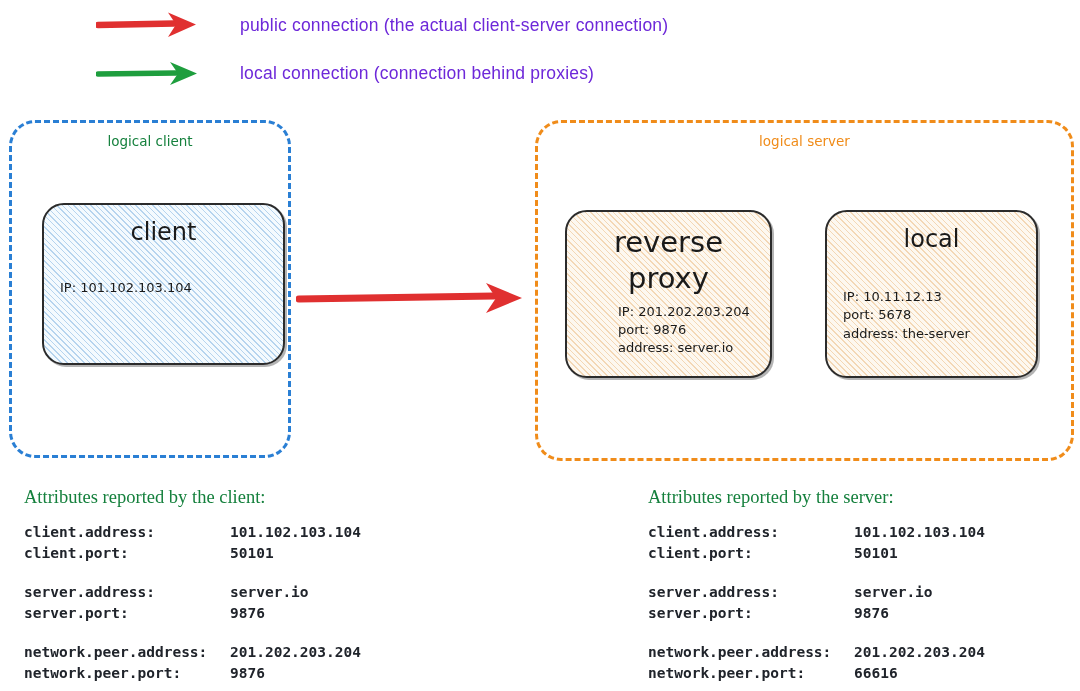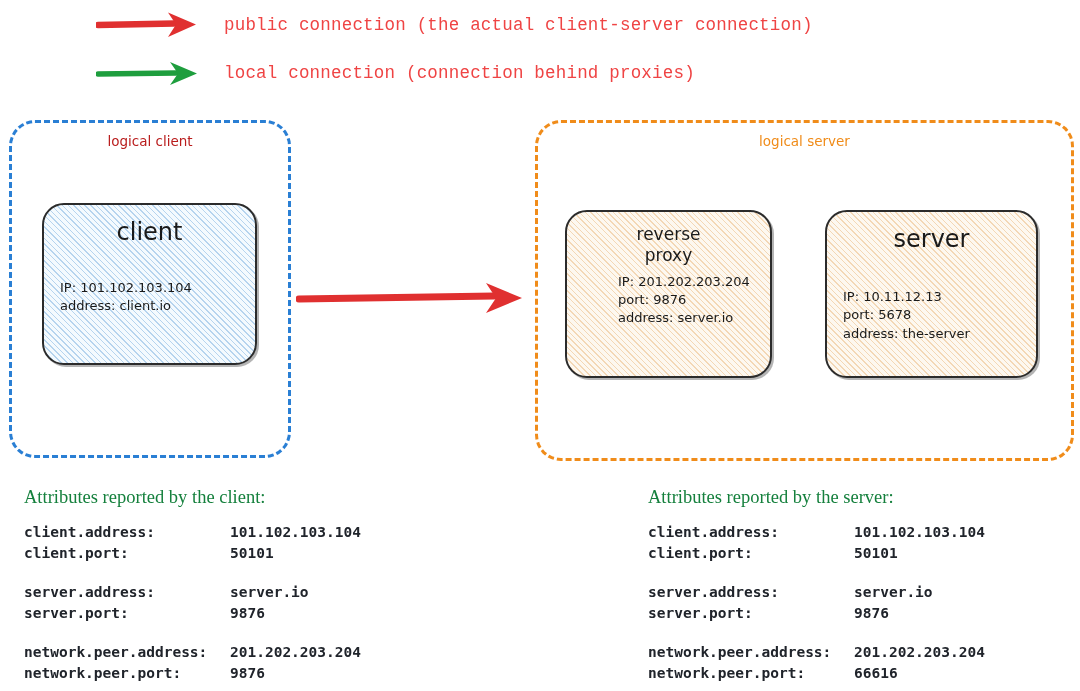--- a/index.html
+++ b/index.html
@@ -25,25 +25,25 @@
   }
   #legend-public { left: 96px; top: 10px; }
   #legend-local  { left: 96px; top: 58px; text-align: center; }
 
   .legend-arrow {
     width: 104px;
     height: 30px;
     flex: 0 0 104px;
   }
   .legend-label {
-    margin-left: 24px;
-    font-family: Liberation Mono, monospace;
+    margin-left: 40px;
+    font-family: Liberation Sans, sans-serif;
     font-size: 17.5px;
     letter-spacing: 0.2px;
-    color: #ef4444;
+    color: #6d28d9;
     white-space: nowrap;
   }
 
   
   .logical-group {
     position: absolute;
     border-style: dashed;
     border-width: 3px;
     border-radius: 26px;
     background: transparent;
@@ -60,21 +60,21 @@
   }
   .group-label {
     position: absolute;
     top: 10px;
     left: 0; right: 0;
     text-align: center;
     font-size: 13.5px;
     font-family: "DejaVu Sans", sans-serif;
     white-space: nowrap;
   }
-  #logical-client-label { color: #b91c1c; }
+  #logical-client-label { color: #15803d; }
   #logical-server-label { color: #f08c1a; }
 
   
   .node-box {
     position: absolute;
     border: 2px solid #2b2b2b;
     border-radius: 22px;
     box-sizing: border-box;
     box-shadow: 2px 2px 0 rgba(40,40,40,0.35);
     overflow: hidden;
@@ -94,33 +94,33 @@
     background-color: #fdf8f0;
     background-image: repeating-linear-gradient(
       45deg,
       rgba(230,170,100,0.42) 0px,
       rgba(230,170,100,0.42) 1px,
       rgba(255,255,255,0) 1px,
       rgba(255,255,255,0) 4px
     );
   }
 
-  #client-box        { left: 42px;  top: 203px; width: 215px; height: 162px; }
+  #client-box        { left: 42px;  top: 203px; width: 243px; height: 162px; }
   #reverse-proxy-box { left: 565px; top: 210px; width: 207px; height: 168px; }
   #server-box        { left: 825px; top: 210px; width: 213px; height: 168px; }
 
   .node-title {
     text-align: center;
     font-size: 24px;
     font-family: "DejaVu Sans", sans-serif;
     color: #1a1a1a;
     line-height: 1.25;
     white-space: pre-line;
   }
-  .node-title.tight { font-size: 17px; }
+  .node-title.tight { font-size: 29px; }
 
   .node-attrs {
     margin-top: 10px;
     font-size: 13px;
     line-height: 1.42;
     color: #1a1a1a;
     font-family: "DejaVu Sans", sans-serif;
   }
   #client-box .node-attrs { margin-top: 32px; }
   #server-box .node-attrs { margin-top: 34px; }
@@ -180,21 +180,20 @@
 </div>
 
 <div class="logical-group" id="logical-client-group">
   <div class="group-label" id="logical-client-label">logical client</div>
 </div>
 
 <div class="node-box blue" id="client-box">
   <div class="node-title">client</div>
   <div class="node-attrs">
     <div class="node-attr-line">IP: 101.102.103.104</div>
-    <div class="node-attr-line">address: client.io</div>
   </div>
 </div>
 
 <svg id="public-arrow" viewBox="0 0 230 34">
   <path d="M3 18 L198 15" stroke="#e03030" stroke-width="7" stroke-linecap="round" fill="none"></path>
   <path d="M190 2 L226 17 L190 32 L200 17 Z" fill="#e03030"></path>
 </svg>
 
 <div class="logical-group" id="logical-server-group">
   <div class="group-label" id="logical-server-label">logical server</div>
@@ -204,21 +203,21 @@
   <div class="node-title tight">reverse
 proxy</div>
   <div class="node-attrs">
     <div class="node-attr-line">IP: 201.202.203.204</div>
     <div class="node-attr-line">port: 9876</div>
     <div class="node-attr-line">address: server.io</div>
   </div>
 </div>
 
 <div class="node-box orange" id="server-box">
-  <div class="node-title">server</div>
+  <div class="node-title">local</div>
   <div class="node-attrs">
     <div class="node-attr-line">IP: 10.11.12.13</div>
     <div class="node-attr-line">port: 5678</div>
     <div class="node-attr-line">address: the-server</div>
   </div>
 </div>
 
 <div class="attr-table" id="client-attr-table">
   <div class="attr-heading">Attributes reported by the client:</div>
   <div class="attr-grid">

